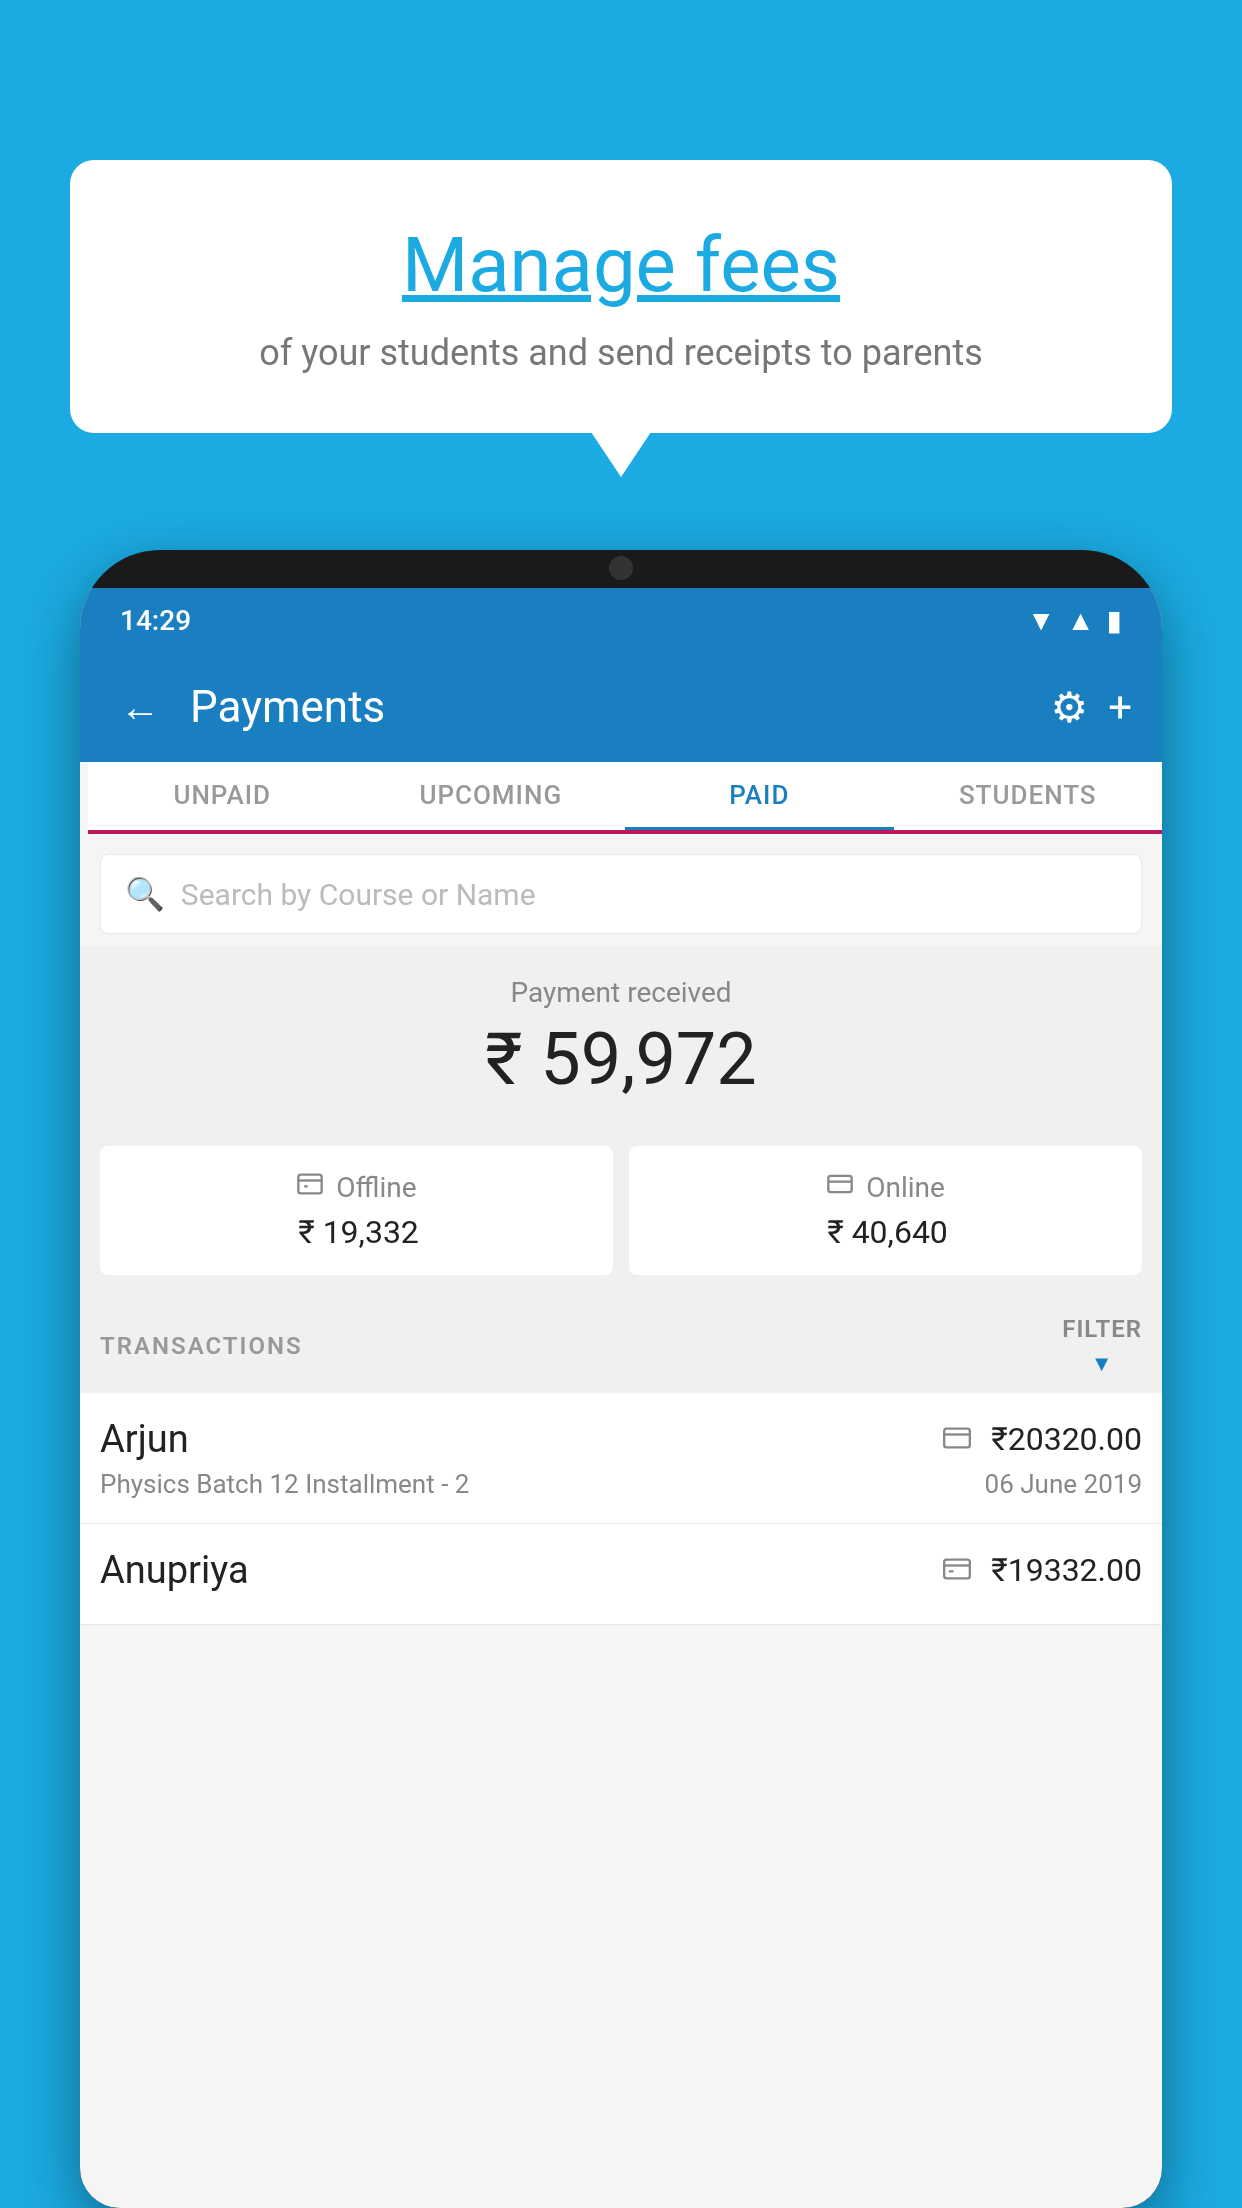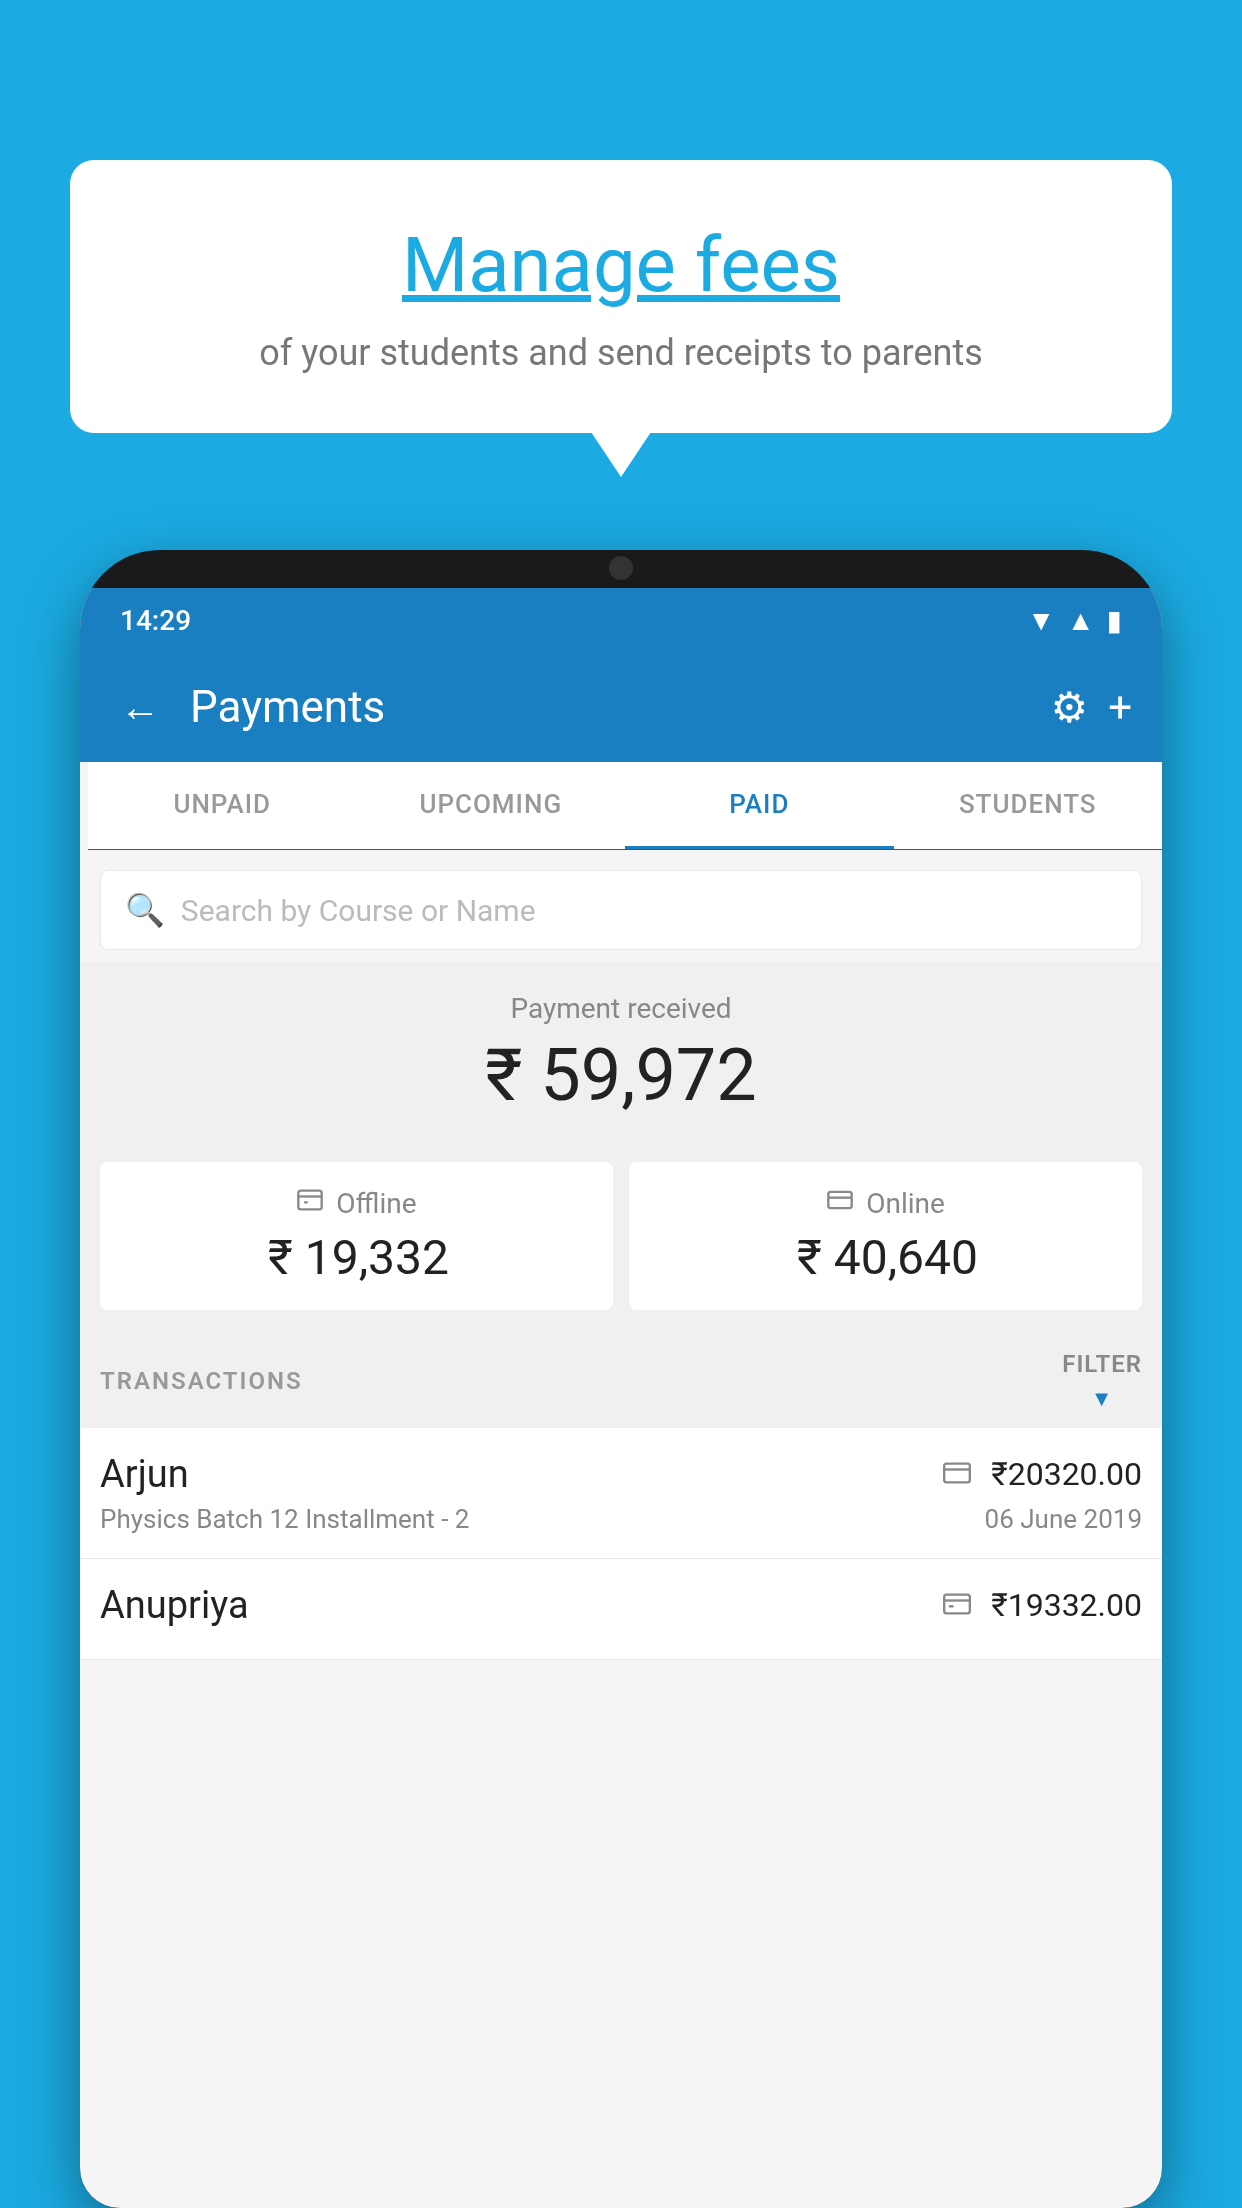--- a/index.html
+++ b/index.html
@@ -130,22 +130,22 @@
     .gear-icon, .plus-icon {
       color: white;
       font-size: 42px;
       cursor: pointer;
     }
 
     
     .tabs {
       background: white;
       display: flex;
-      border-bottom: 1px solid #be185d;
-      height: 88px;
+      border-bottom: 4px solid #be185d;
+      height: 72px;
       margin-left: 8px;
     }
     .tab {
       flex: 1;
       display: flex;
       align-items: center;
       justify-content: center;
       font-size: 26px;
       font-weight: 500;
       color: #999;
@@ -227,21 +227,21 @@
     }
     .card-icon {
       color: #888;
       font-size: 30px;
     }
     .card-label {
       color: #888;
       font-size: 28px;
     }
     .card-amount {
-      font-size: 48px;
+      font-size: 32px;
       font-weight: 400;
       color: #222;
       padding-left: 4px;
     }
 
     
     .transactions-header {
       display: flex;
       align-items: center;
       justify-content: space-between;

